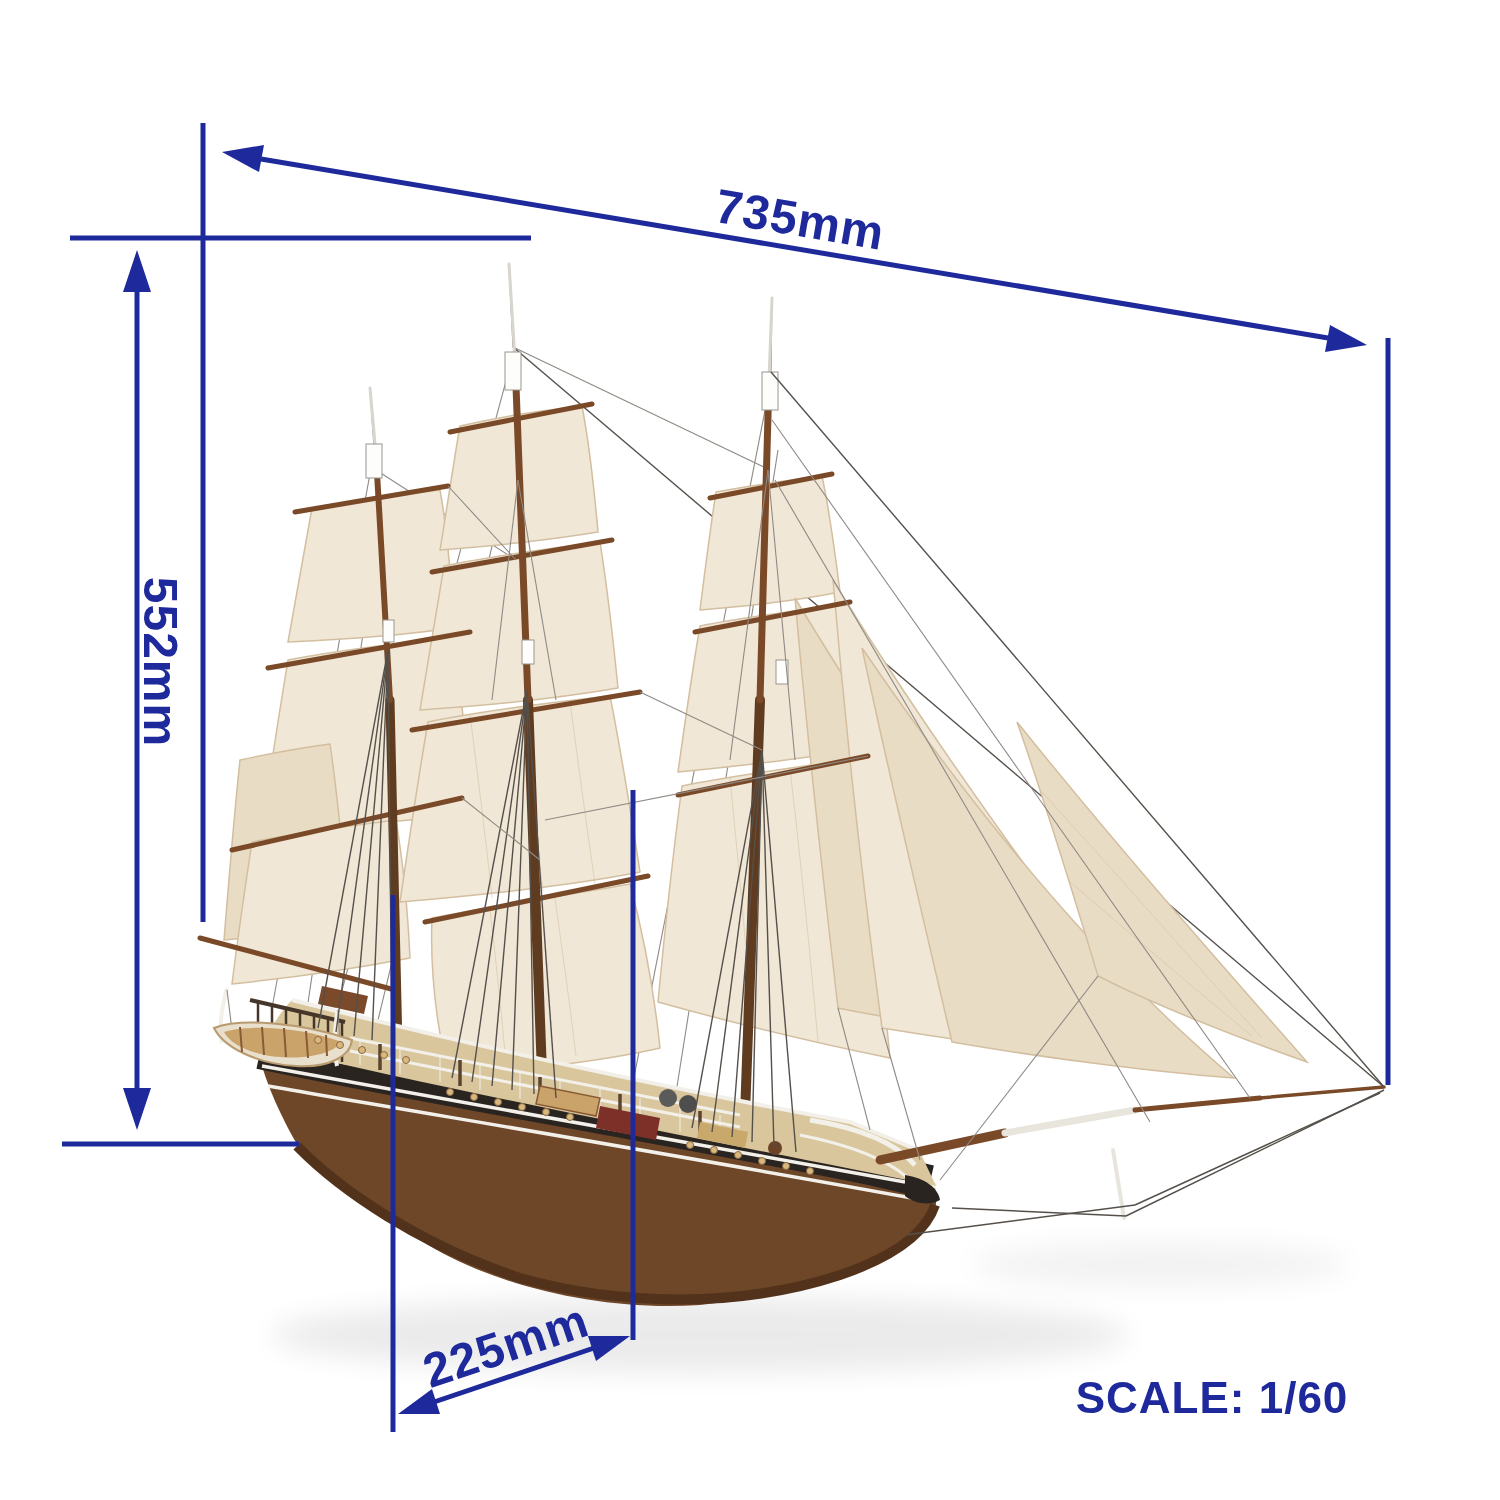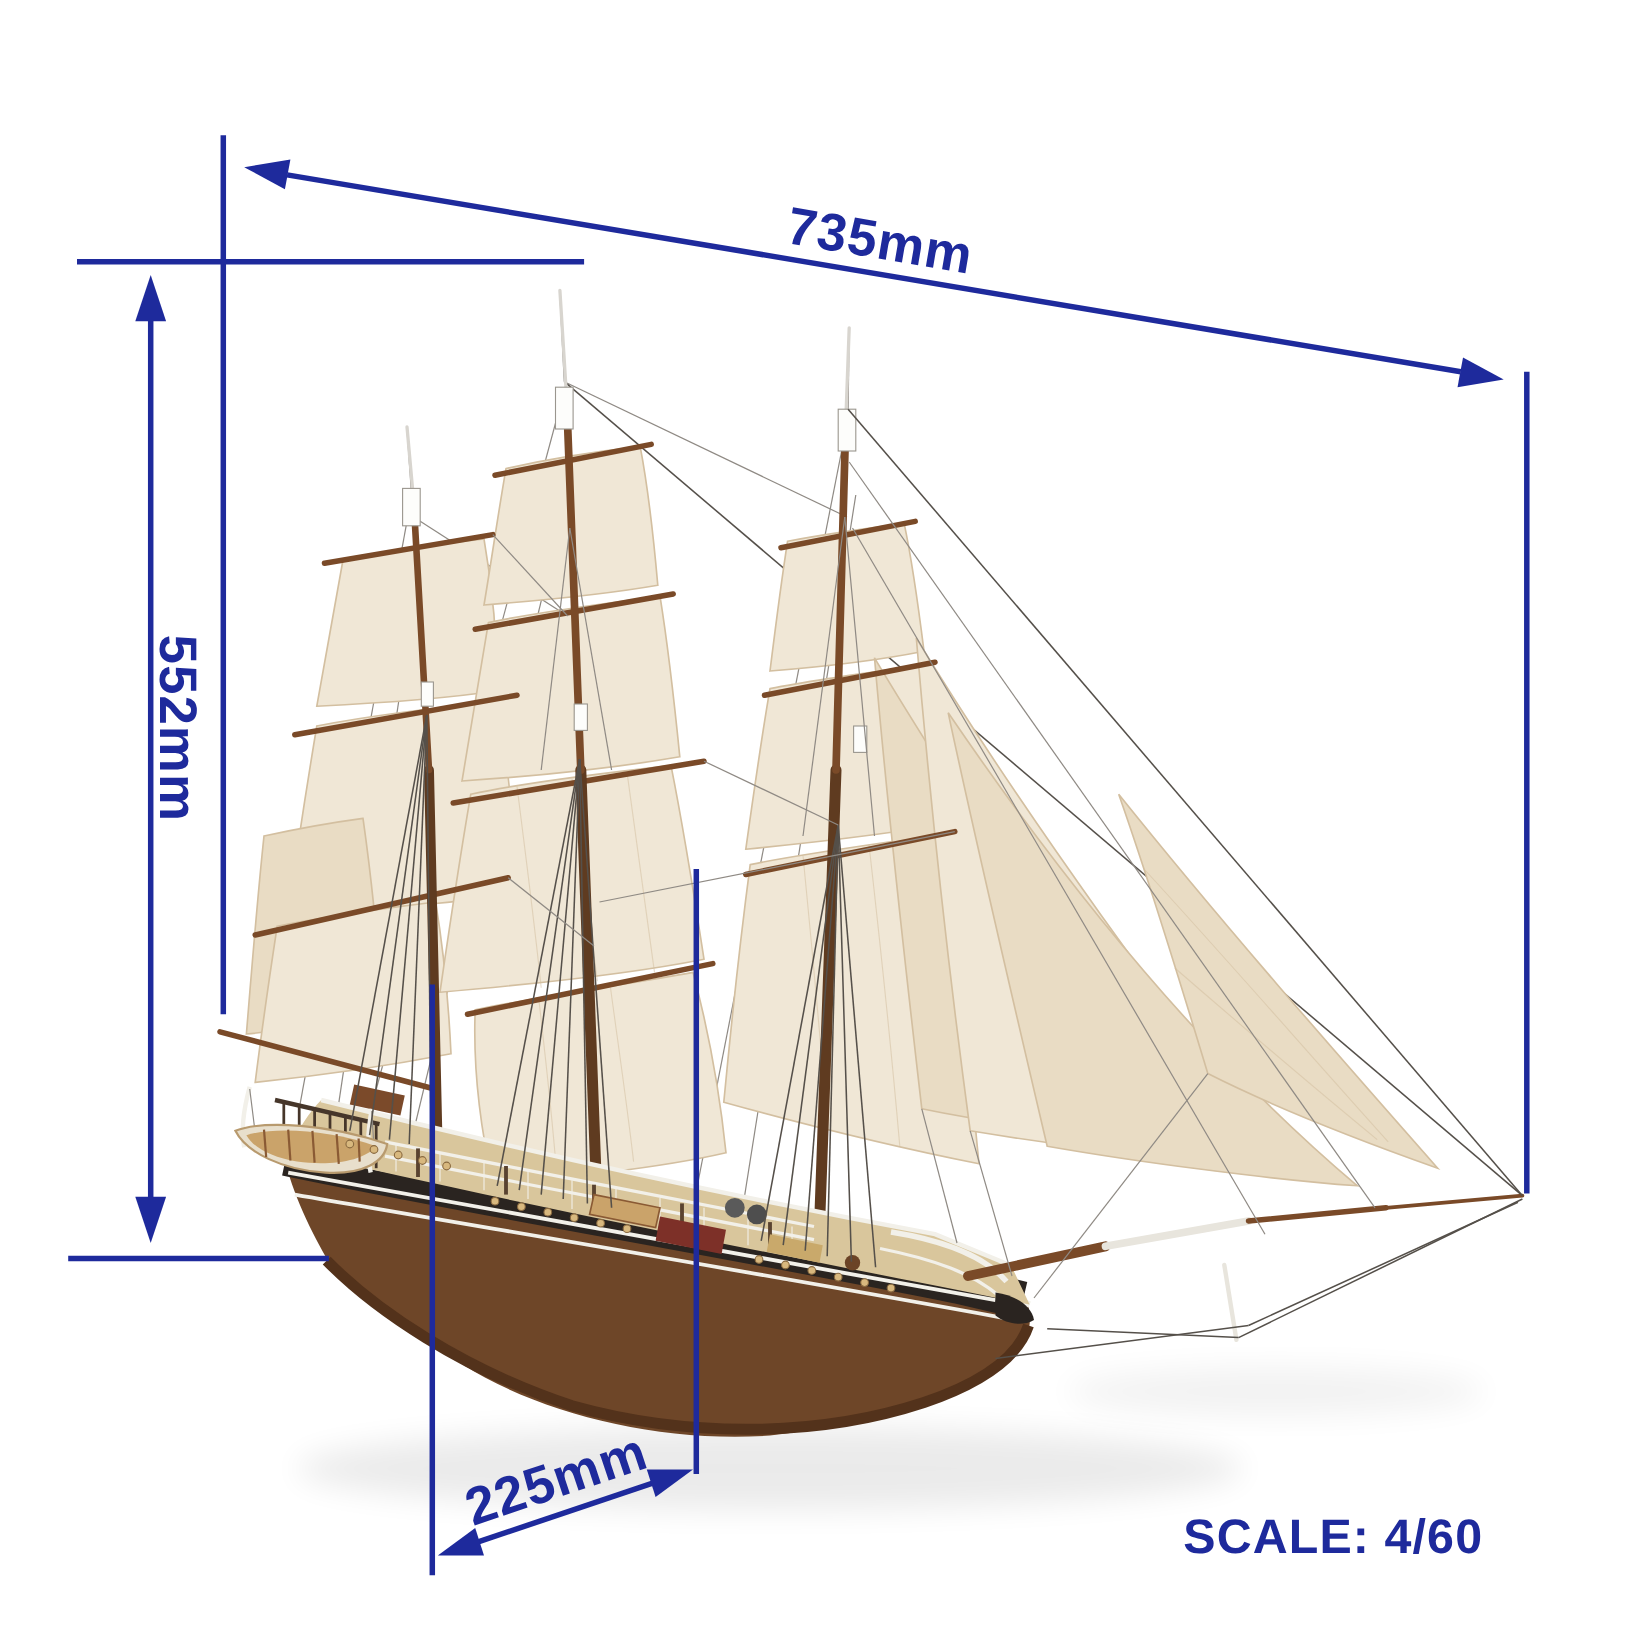--- a/index.html
+++ b/index.html
@@ -320,15 +320,15 @@
     <g>
       <path class="dim" d="M434,1402 L594,1348"></path>
       <polygon class="arrow" points="398,1414 440,1414 432,1389"></polygon>
       <polygon class="arrow" points="630,1336 596,1361 588,1336"></polygon>
     </g>
   </svg>
 
   <div class="dim-label label-length">735mm</div>
   <div class="dim-label label-height">552mm</div>
   <div class="dim-label label-depth">225mm</div>
-  <div class="scale-label">SCALE: 4/60</div>
+  <div class="scale-label">SCALE: 1/60</div>
 
 </div>
 
 </body></html>

